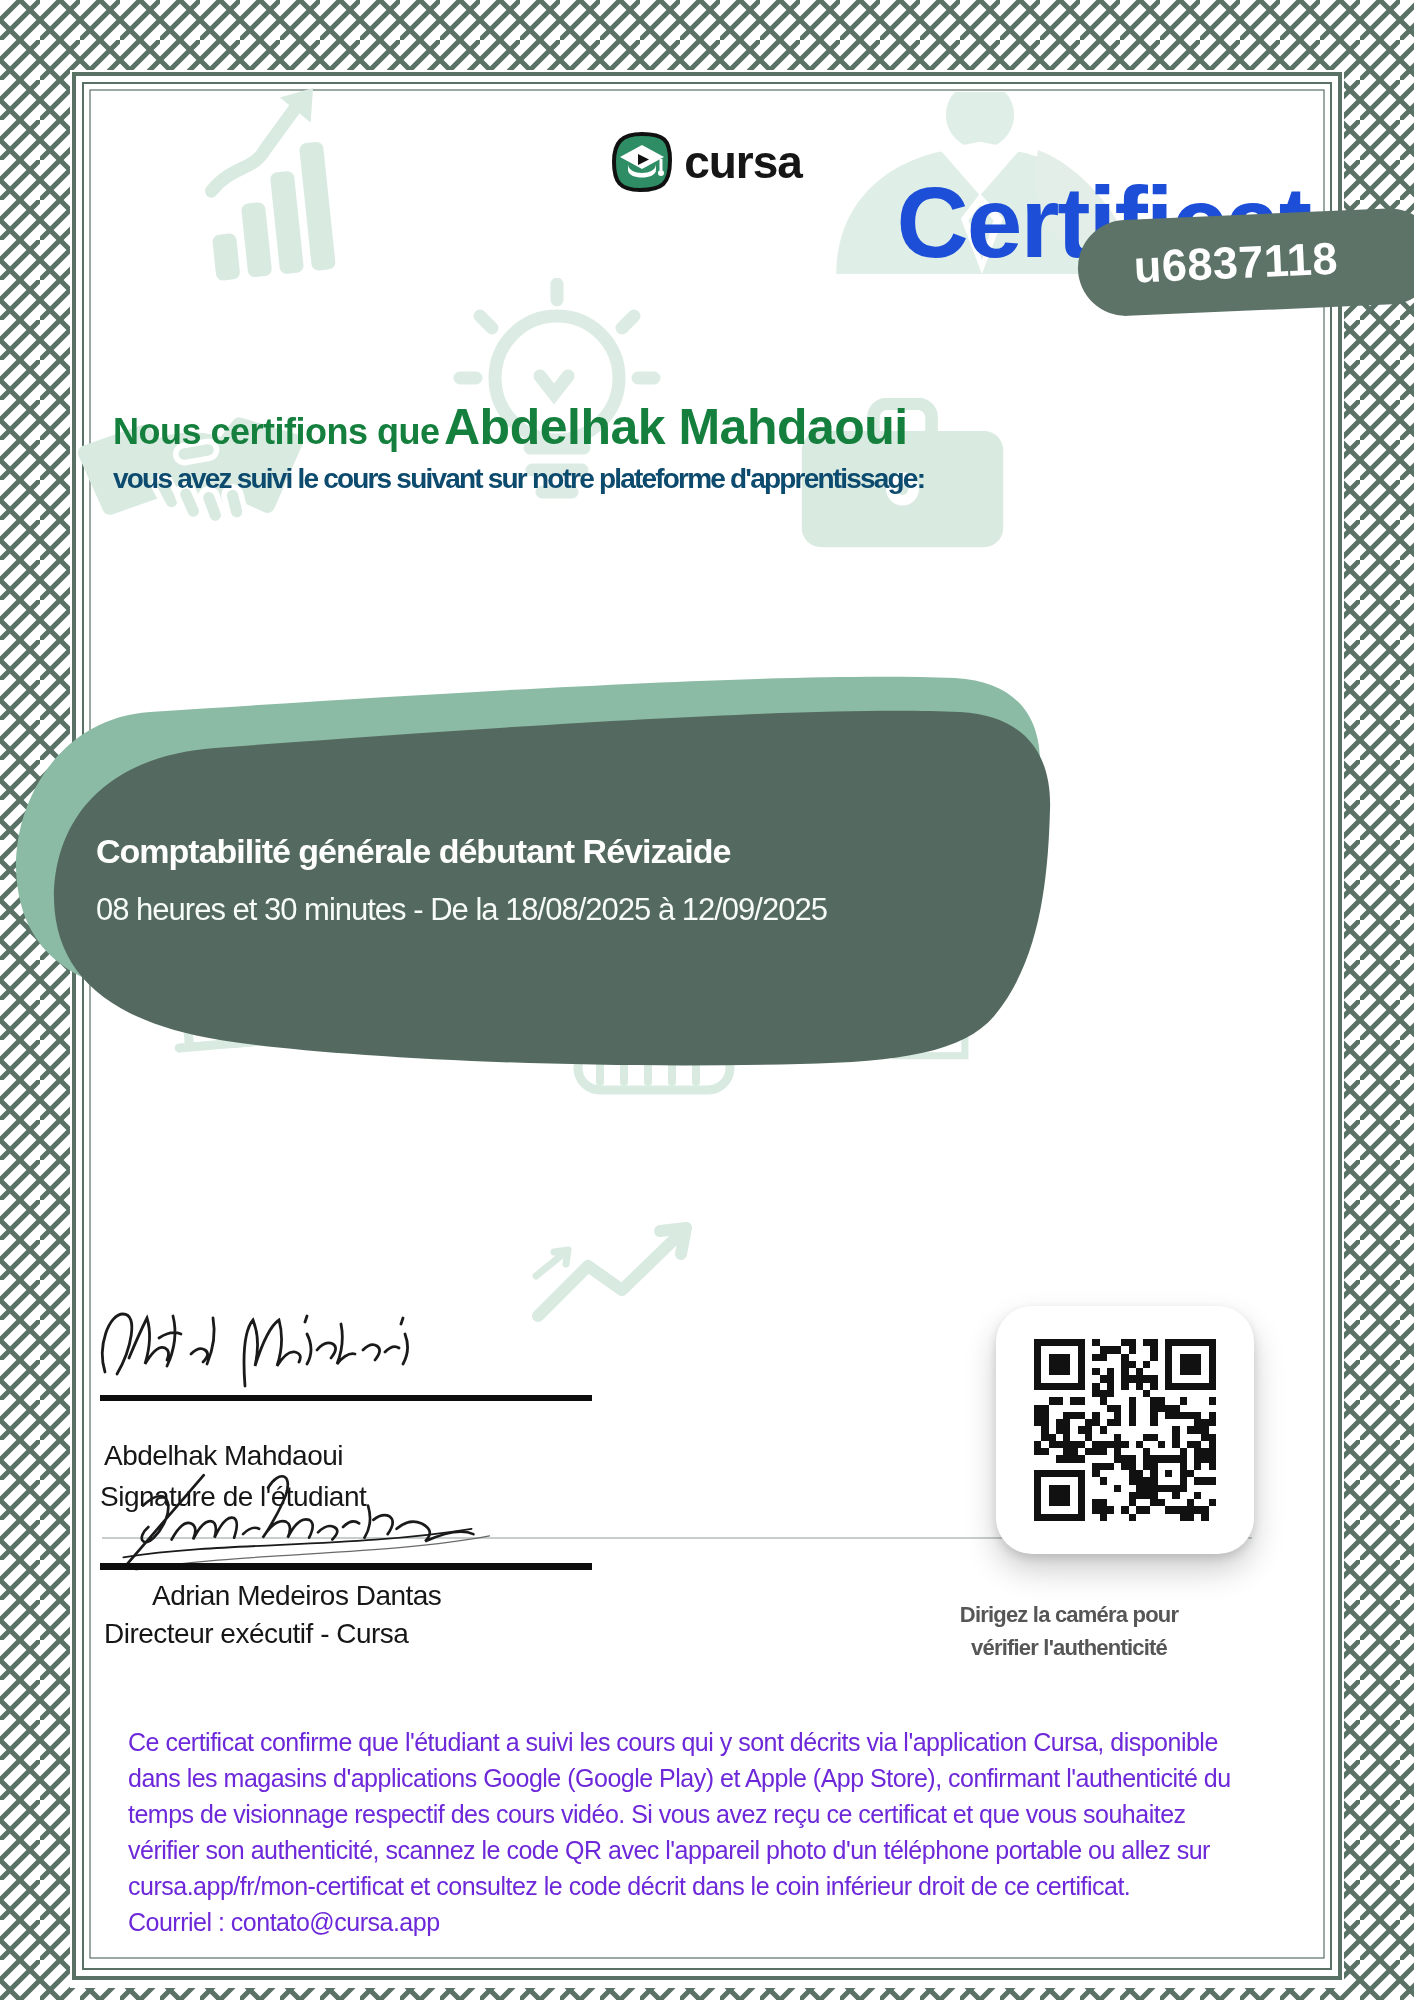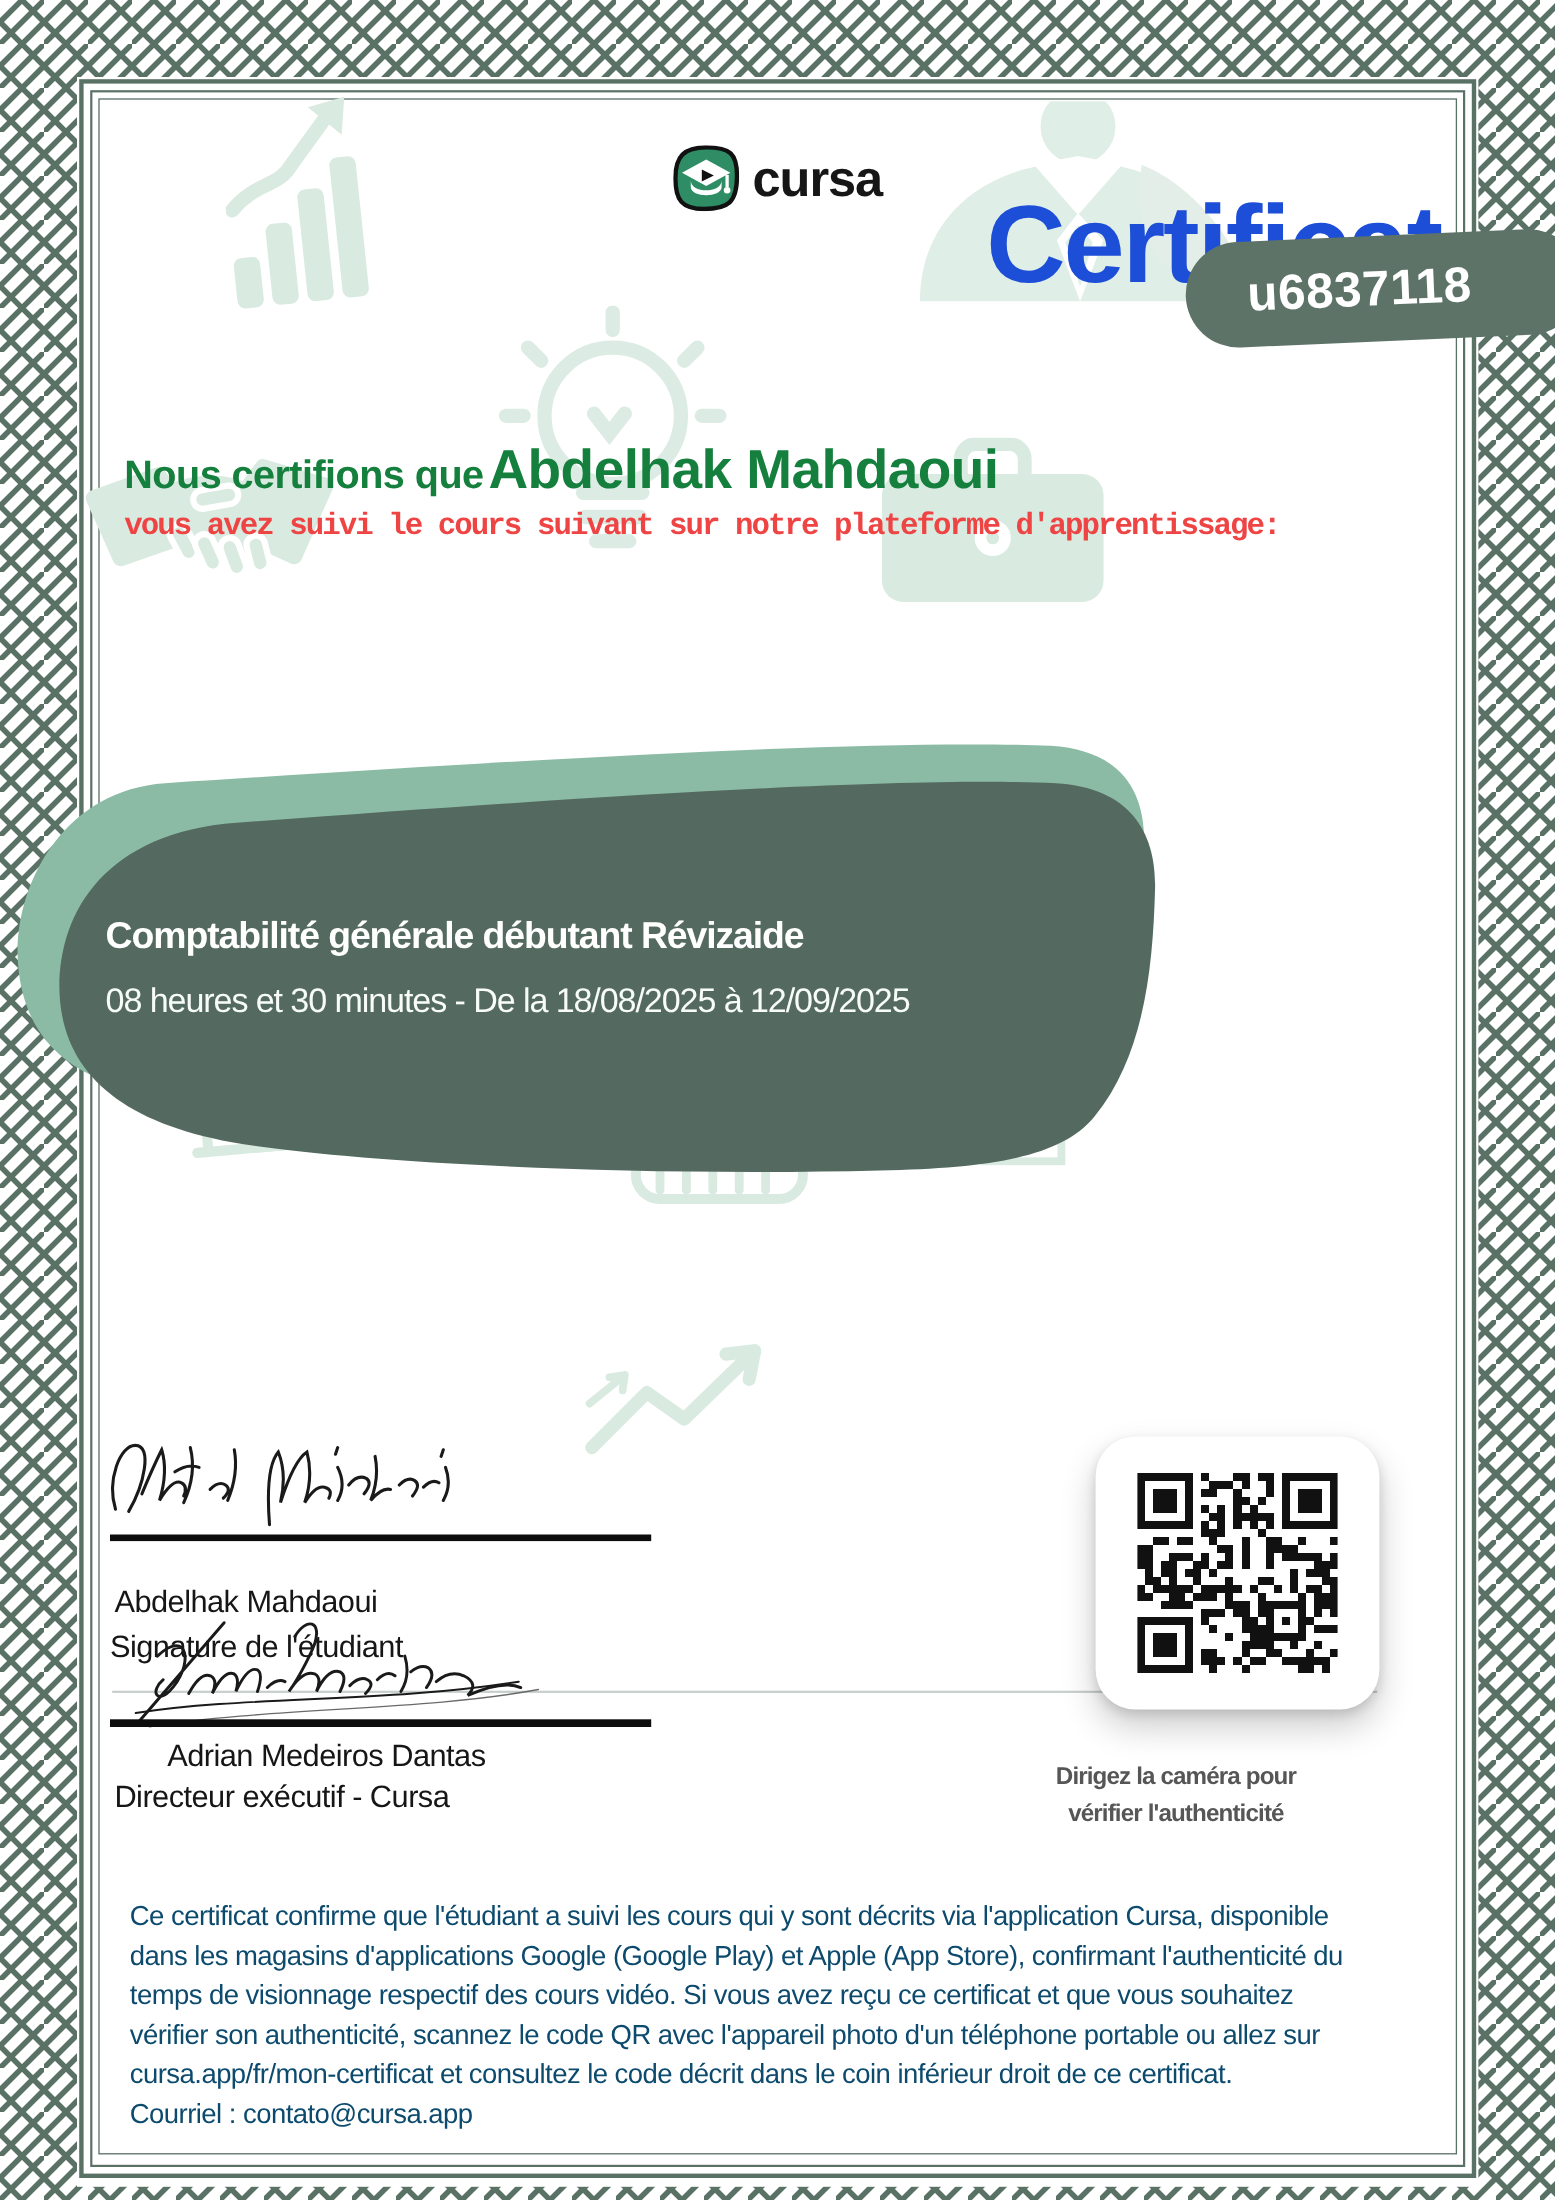--- a/index.html
+++ b/index.html
@@ -20,40 +20,40 @@
             align-items:center;gap:12px;z-index:5;}
   .logo-mark{width:60px;height:60px;}
   .logo-text{font-size:46px;font-weight:bold;color:#161616;letter-spacing:-1px;}
 
   .cert-title{position:absolute;left:0;top:172px;width:1310px;text-align:right;z-index:5;
               font-size:100px;font-weight:bold;color:#1d4ed8;letter-spacing:-2px;line-height:1;}
 
   .intro{position:absolute;left:113px;top:398px;z-index:5;color:#15803d;white-space:nowrap;}
   .intro .prefix{font-size:36px;font-weight:bold;letter-spacing:-.5px;}
   .intro .name{font-size:50px;font-weight:bold;letter-spacing:-.5px;}
-  .intro-line2{position:absolute;left:113px;top:463px;z-index:5;color:#ef4444;
-               font-size:28px;font-weight:bold;letter-spacing:-1.8px;white-space:nowrap;font-family:Liberation Mono, monospace;}
+  .intro-line2{position:absolute;left:113px;top:463px;z-index:5;color:#0c4a6e;
+               font-size:28px;font-weight:bold;letter-spacing:-1.8px;white-space:nowrap;}
 
   .course-title{position:absolute;left:96px;top:832px;z-index:5;color:#ffffff;
                 font-size:34px;font-weight:bold;letter-spacing:-1px;white-space:nowrap;}
   .course-details{position:absolute;left:96px;top:892px;z-index:5;color:#f7fbf9;
                   font-size:31px;letter-spacing:-1px;white-space:nowrap;}
 
   .sig-svg{position:absolute;z-index:5;}
   .sig-line{position:absolute;left:100px;width:492px;height:6px;background:#0d0d0d;z-index:5;}
   .sig-faint{position:absolute;left:102px;top:1537px;width:1150px;height:2px;background:#c6cfca;z-index:4;}
   .sig-label{position:absolute;left:100px;z-index:5;color:#161616;font-size:28px;letter-spacing:-.5px;white-space:nowrap;}
 
   .qr-card{position:absolute;left:996px;top:1306px;width:258px;height:248px;background:#fff;border-radius:36px;
            z-index:6;box-shadow:0 16px 32px rgba(0,0,0,.20),0 4px 10px rgba(0,0,0,.12);
            display:flex;align-items:center;justify-content:center;}
   .qr-caption{position:absolute;left:904px;top:1598px;width:330px;z-index:5;text-align:center;
               color:#565656;font-weight:bold;font-size:22px;letter-spacing:-.8px;line-height:33px;}
 
-  .footer{position:absolute;left:118px;top:1724px;z-index:5;color:#0c4a6e;font-size:25px;
+  .footer{position:absolute;left:128px;top:1724px;z-index:5;color:#6d28d9;font-size:25px;
           letter-spacing:-.5px;line-height:36px;}
   .footer div{white-space:nowrap;}
 </style>
 </head>
 <body>
 
 <div class="page">
 
   <svg class="border-svg" width="1414" height="2000">
     <defs>

